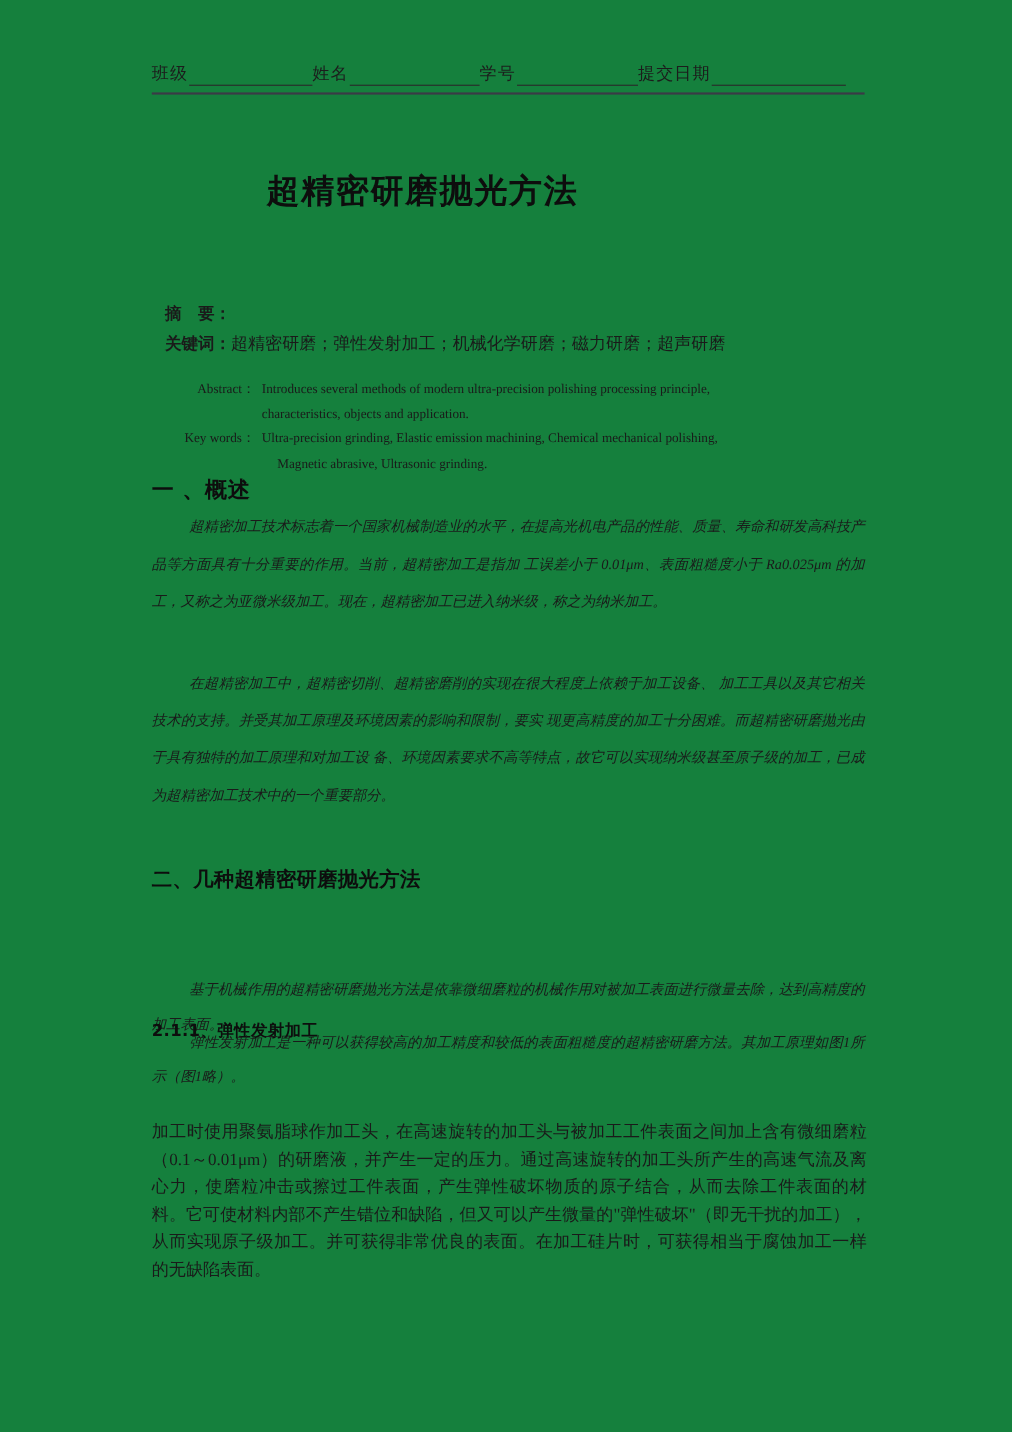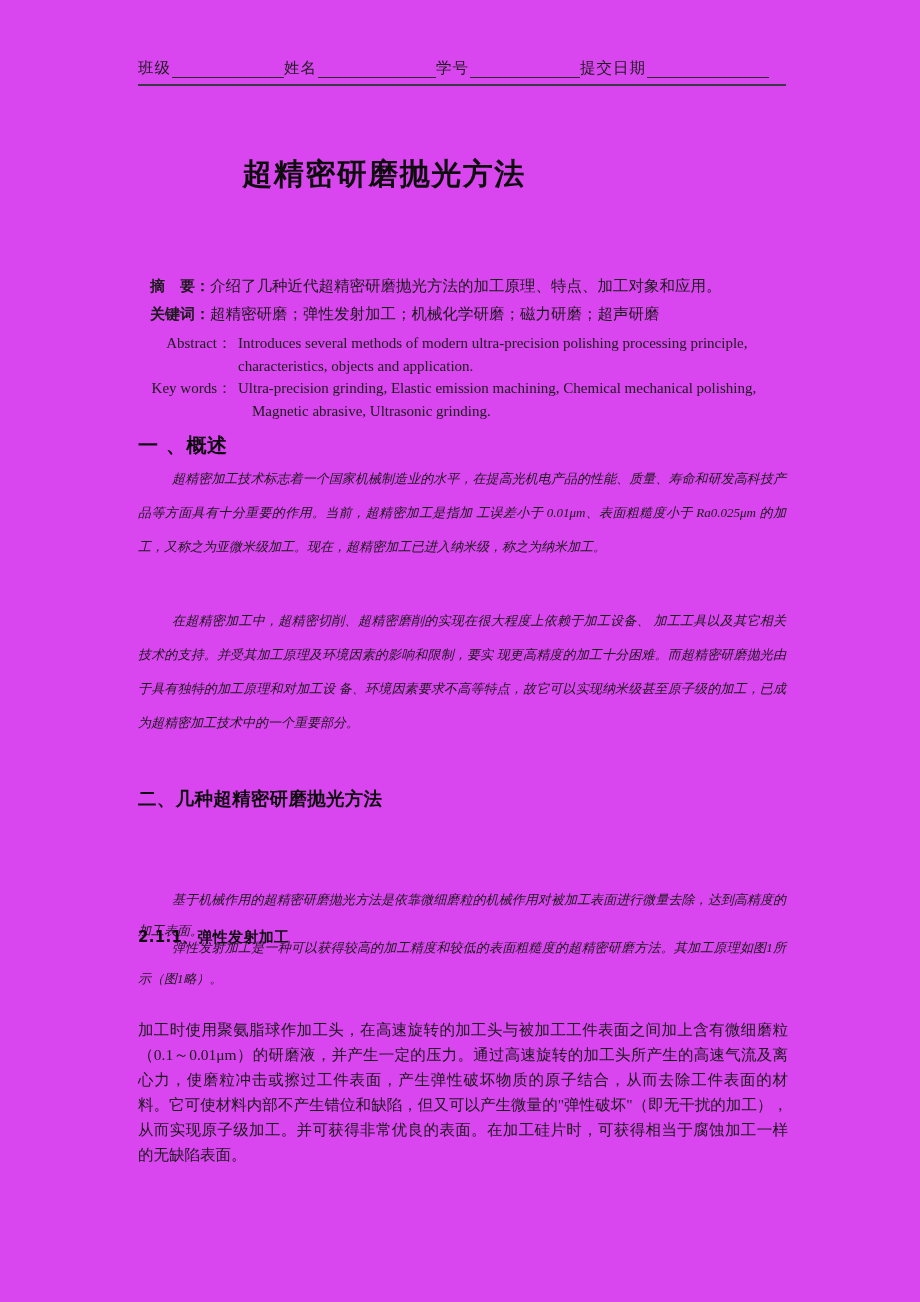--- a/index.html
+++ b/index.html
@@ -4,21 +4,21 @@
 <style>
   html, body {
     margin: 0;
     padding: 0;
     background: #ffffff;
   }
   .page {
     position: relative;
     width: 920px;
     height: 1302px;
-    background: #d946ef;
+    background: #15803d;
     overflow: hidden;
     font-family: "Liberation Serif", "DejaVu Serif", serif;
     color: #1a1a1a;
   }
 
   
   .header-form {
     position: absolute;
     left: 138px;
     top: 58px;
@@ -94,23 +94,23 @@
     font-size: 15px;
     white-space: pre;
     flex: none;
   }
   .cn-meta-text {
     font-family: "Liberation Serif", "DejaVu Serif", serif;
     font-size: 15.5px;
   }
 
   .en-meta {
-    margin-top: 4px;
-    font-family: "Liberation Serif", "DejaVu Serif", serif;
-    font-size: 15px;
+    margin-top: 16px;
+    font-family: "Liberation Serif", "DejaVu Serif", serif;
+    font-size: 12px;
     line-height: 22.5px;
   }
   .en-row {
     display: flex;
     align-items: baseline;
   }
   .en-label {
     flex: none;
     white-space: pre;
     text-align: right;
@@ -203,21 +203,20 @@
     </div>
   </div>
   <div class="header-rule"></div>
 
   <div class="doc-title">超精密研磨抛光方法</div>
 
   <div class="abstract-block">
 
     <div class="cn-meta-row">
       <span class="cn-meta-label">摘　要：</span>
-      <span class="cn-meta-text">介绍了几种近代超精密研磨抛光方法的加工原理、特点、加工对象和应用。</span>
     </div>
 
     <div class="cn-meta-row">
       <span class="cn-meta-label">关键词：</span>
       <span class="cn-meta-text">超精密研磨；弹性发射加工；机械化学研磨；磁力研磨；超声研磨</span>
     </div>
 
     <div class="en-meta">
       <div class="en-row">
         <span class="en-label abs">Abstract：</span>

